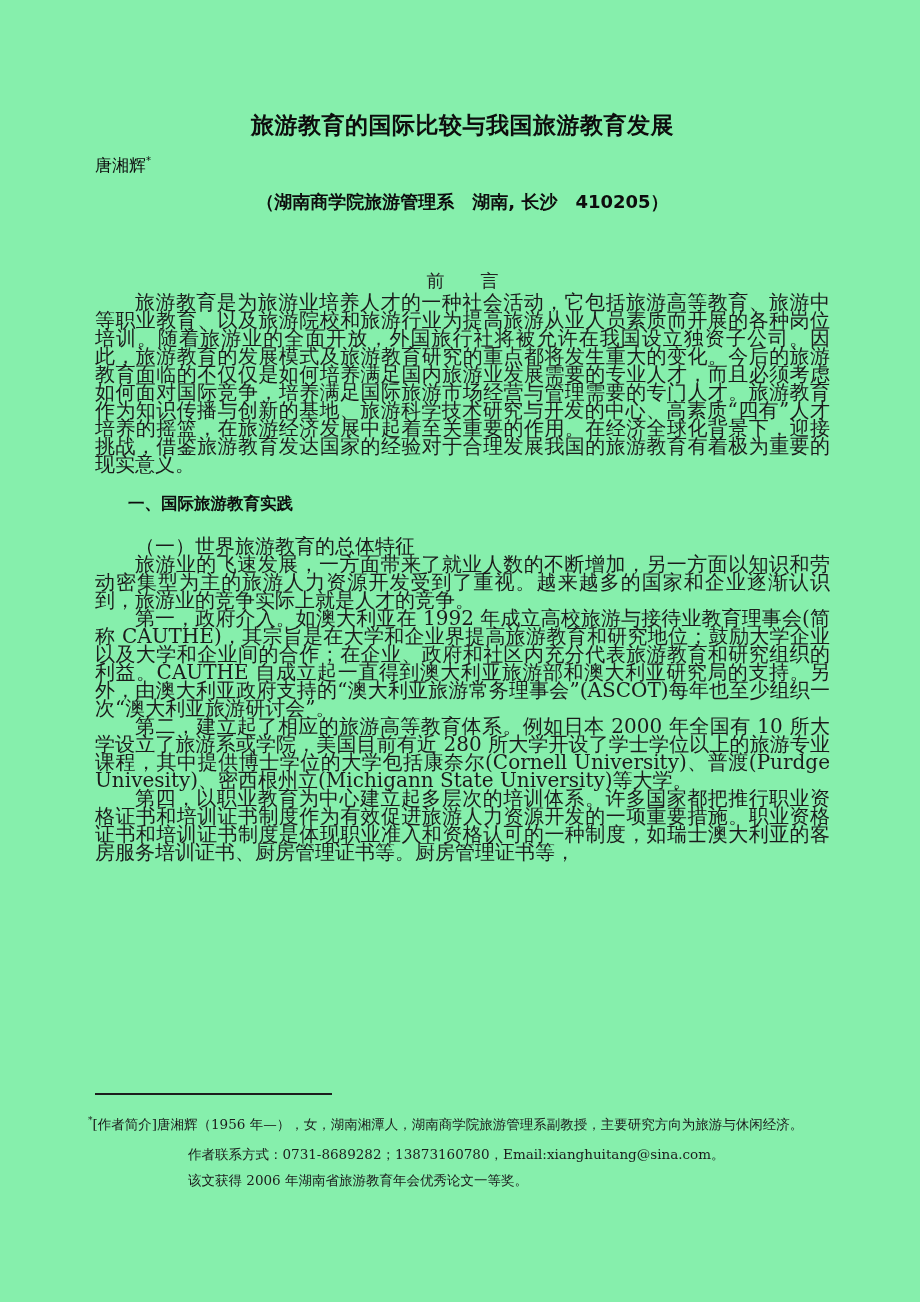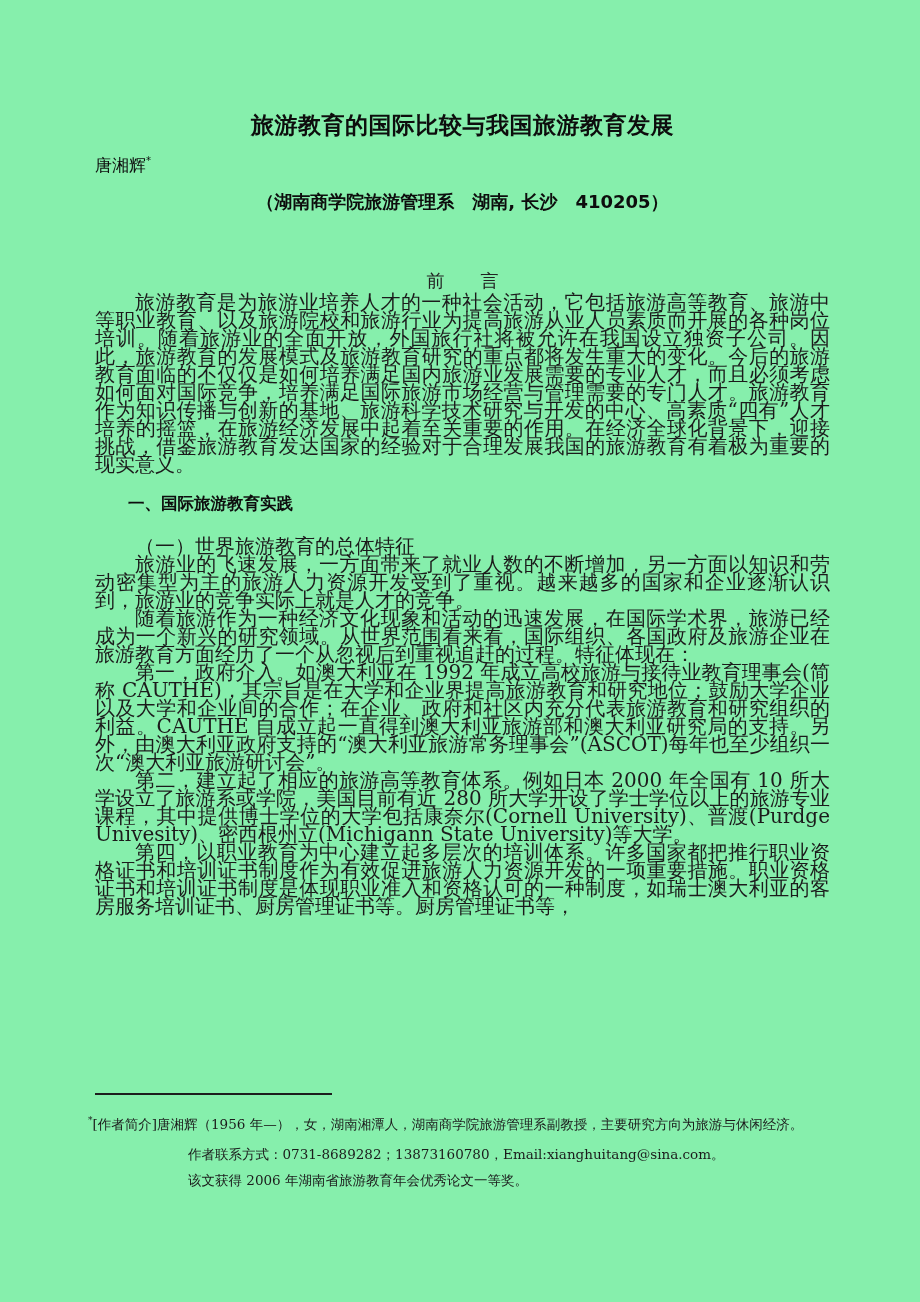--- a/index.html
+++ b/index.html
@@ -103,21 +103,20 @@
     <div class="affiliation">（湖南商学院旅游管理系　湖南, 长沙　410205）</div>
 
     <div class="foreword-heading">前　　言</div>
 
     <p class="body first-para">旅游教育是为旅游业培养人才的一种社会活动，它包括旅游高等教育、旅游中等职业教育、以及旅游院校和旅游行业为提高旅游从业人员素质而开展的各种岗位培训。随着旅游业的全面开放，外国旅行社将被允许在我国设立独资子公司。因此，旅游教育的发展模式及旅游教育研究的重点都将发生重大的变化。今后的旅游教育面临的不仅仅是如何培养满足国内旅游业发展需要的专业人才，而且必须考虑如何面对国际竞争，培养满足国际旅游市场经营与管理需要的专门人才。旅游教育作为知识传播与创新的基地、旅游科学技术研究与开发的中心、高素质“四有”人才培养的摇篮，在旅游经济发展中起着至关重要的作用。在经济全球化背景下，迎接挑战，借鉴旅游教育发达国家的经验对于合理发展我国的旅游教育有着极为重要的现实意义。</p>
 
     <div class="sec-heading">一、国际旅游教育实践</div>
 
     <p class="body">（一）世界旅游教育的总体特征</p>
     <p class="body">旅游业的飞速发展，一方面带来了就业人数的不断增加，另一方面以知识和劳动密集型为主的旅游人力资源开发受到了重视。越来越多的国家和企业逐渐认识到，旅游业的竞争实际上就是人才的竞争。</p>
-    <p class="body">随着旅游作为一种经济文化现象和活动的迅速发展，在国际学术界，旅游已经成为一个新兴的研究领域。从世界范围看来看，国际组织、各国政府及旅游企业在旅游教育方面经历了一个从忽视后到重视追赶的过程。特征体现在：</p>
     <p class="body">第一，政府介入。如澳大利亚在 1992 年成立高校旅游与接待业教育理事会(简称 CAUTHE)，其宗旨是在大学和企业界提高旅游教育和研究地位；鼓励大学企业以及大学和企业间的合作；在企业、政府和社区内充分代表旅游教育和研究组织的利益。CAUTHE 自成立起一直得到澳大利亚旅游部和澳大利亚研究局的支持。另外，由澳大利亚政府支持的“澳大利亚旅游常务理事会”(ASCOT)每年也至少组织一次“澳大利亚旅游研讨会”。</p>
     <p class="body">第二，建立起了相应的旅游高等教育体系。例如日本 2000 年全国有 10 所大学设立了旅游系或学院，美国目前有近 280 所大学开设了学士学位以上的旅游专业课程，其中提供博士学位的大学包括康奈尔(Cornell University)、普渡(Purdge Univesity)、密西根州立(Michigann State University)等大学。</p>
     <p class="body">第四，以职业教育为中心建立起多层次的培训体系。许多国家都把推行职业资格证书和培训证书制度作为有效促进旅游人力资源开发的一项重要措施。职业资格证书和培训证书制度是体现职业准入和资格认可的一种制度，如瑞士澳大利亚的客房服务培训证书、厨房管理证书等。厨房管理证书等，</p>
 
   </div>
 
   <div class="footnote">
     <div class="fn-rule"></div>
     <div class="fn-bio"><sup>*</sup><span>[作者简介]唐湘辉（1956 年—），女，湖南湘潭人，湖南商学院旅游管理系副教授，主要研究方向为旅游与休闲经济。</span></div>
     <div class="fn-contact">作者联系方式：0731-8689282；13873160780，Email:xianghuitang@sina.com。</div>

